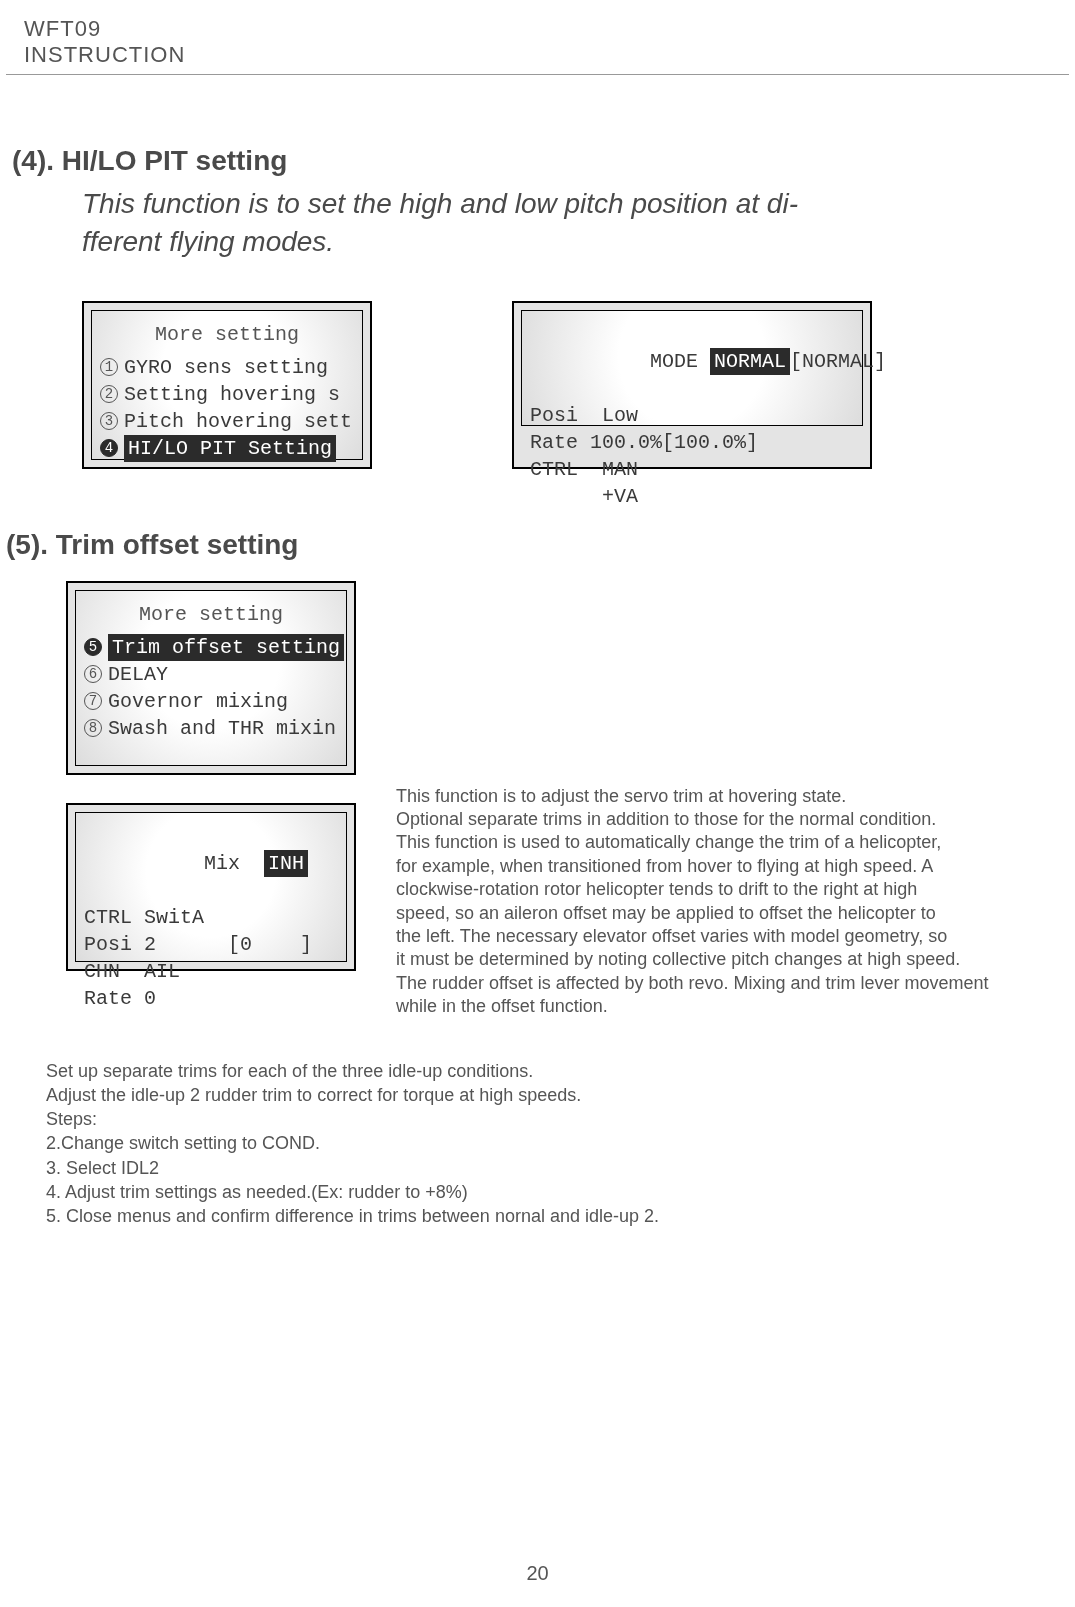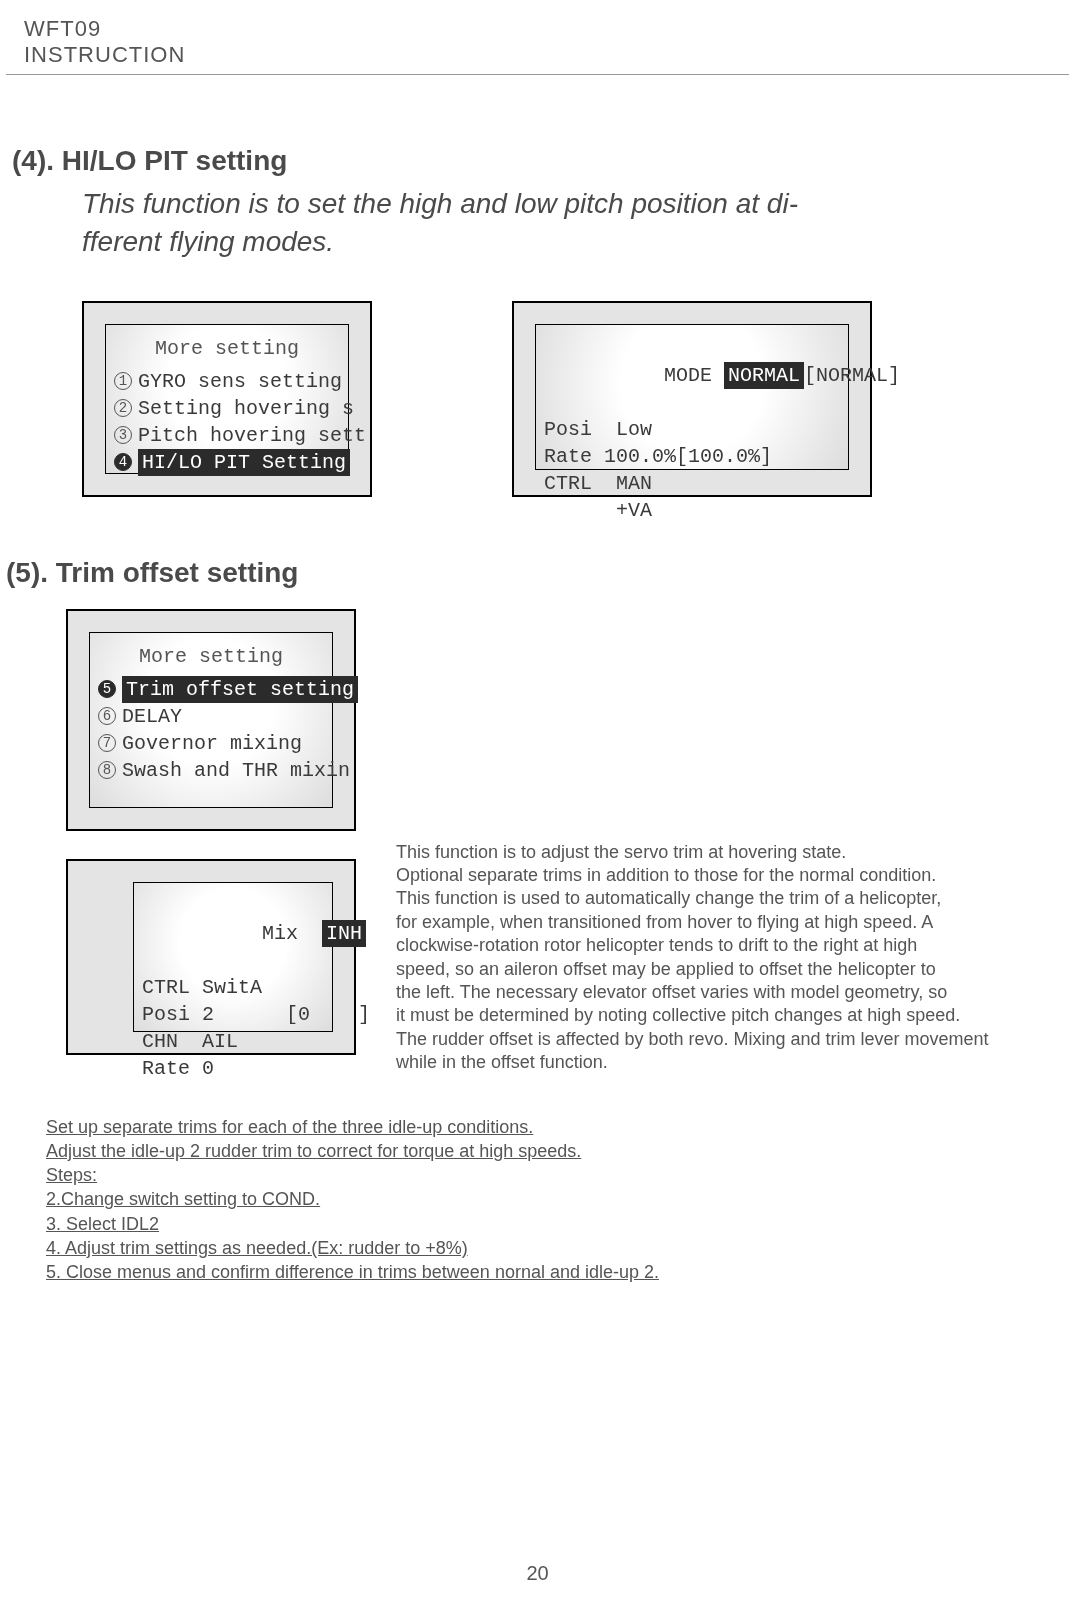--- a/index.html
+++ b/index.html
@@ -47,21 +47,21 @@
     line-height: 1.35;
     margin: 0 0 40px 76px;
     max-width: 900px;
     font-style: italic;
   }
   .row { display: flex; gap: 140px; margin-left: 76px; }
   
   .lcd {
     background: #e4e4e4;
     border: 1px solid #000;
-    padding: 22px;
+    padding: 8px;
     box-shadow: inset 0 0 0 1px #000;
   }
   .lcd-inner {
     background: radial-gradient(circle at 50% 40%, #fff 0%, #fff 40%, #dcdcdc 100%);
     border: 1px solid #000;
     padding: 10px 8px 10px 8px;
     font-family: "Courier New", monospace;
     font-size: 20px;
     color: #3a3a3a;
     line-height: 1.35;
@@ -100,44 +100,43 @@
   .inv {
     background: #2b2b2b;
     color: #fff;
     padding: 0 4px;
     display: inline-block;
   }
   .kv-line { font-family: "Courier New", monospace; white-space: pre; font-size: 20px; color:#3a3a3a; }
   .lcd.a { width: 290px; }
   .lcd.a .lcd-inner { height: 150px; }
   .lcd.b { width: 360px; }
-  .lcd.b .lcd-inner { height: 146px; }
+  .lcd.b .lcd-inner { height: 116px; }
   .lcd.c { width: 290px; margin-left: 60px; }
   .lcd.c .lcd-inner { height: 176px; }
   .lcd.d { width: 290px; margin-left: 60px; margin-top: 28px; }
-  .lcd.d .lcd-inner { height: 150px; margin-left: 44px; }
+  .lcd.d .lcd-inner { height: 150px; }
   .desc-block {
     font-size: 18px;
     color: #555;
     line-height: 1.3;
     margin-top: 10px;
     max-width: 690px;
   }
   .row2 {
     display: flex;
     gap: 40px;
     align-items: flex-start;
     margin-top: 0;
   }
   .steps {
     font-size: 18px;
     color: #555;
     line-height: 1.35;
     margin: 40px 0 0 40px;
-    text-decoration: underline;
   }
   .page-num {
     position: absolute;
     bottom: 22px;
     left: 0; right: 0;
     text-align: center;
     font-size: 20px;
     color: #555;
   }
 </style>

